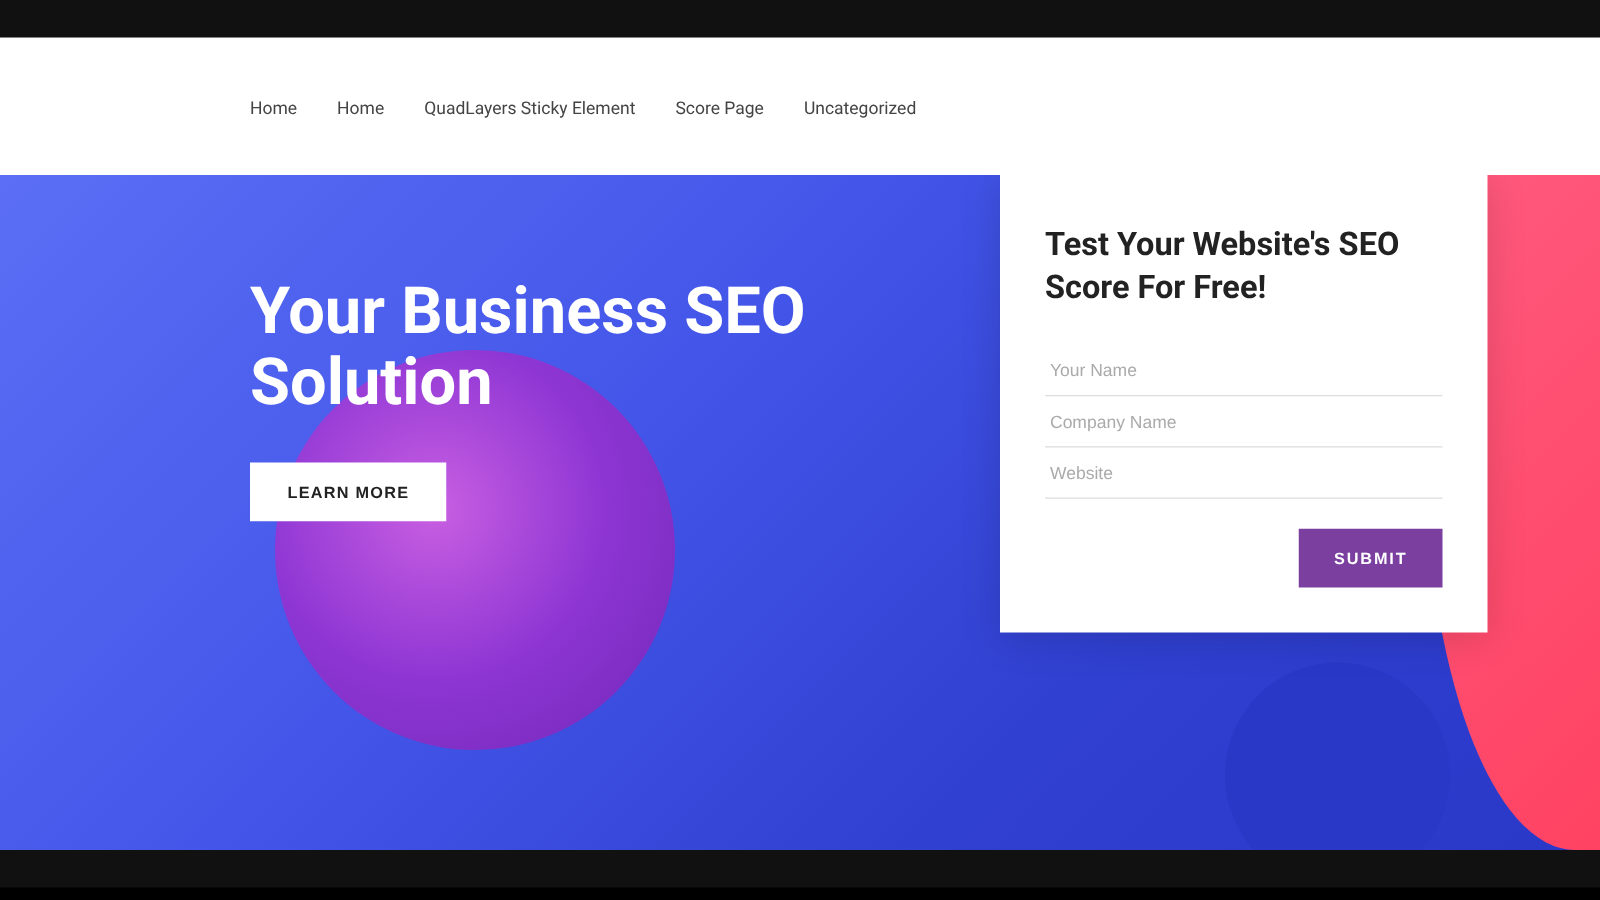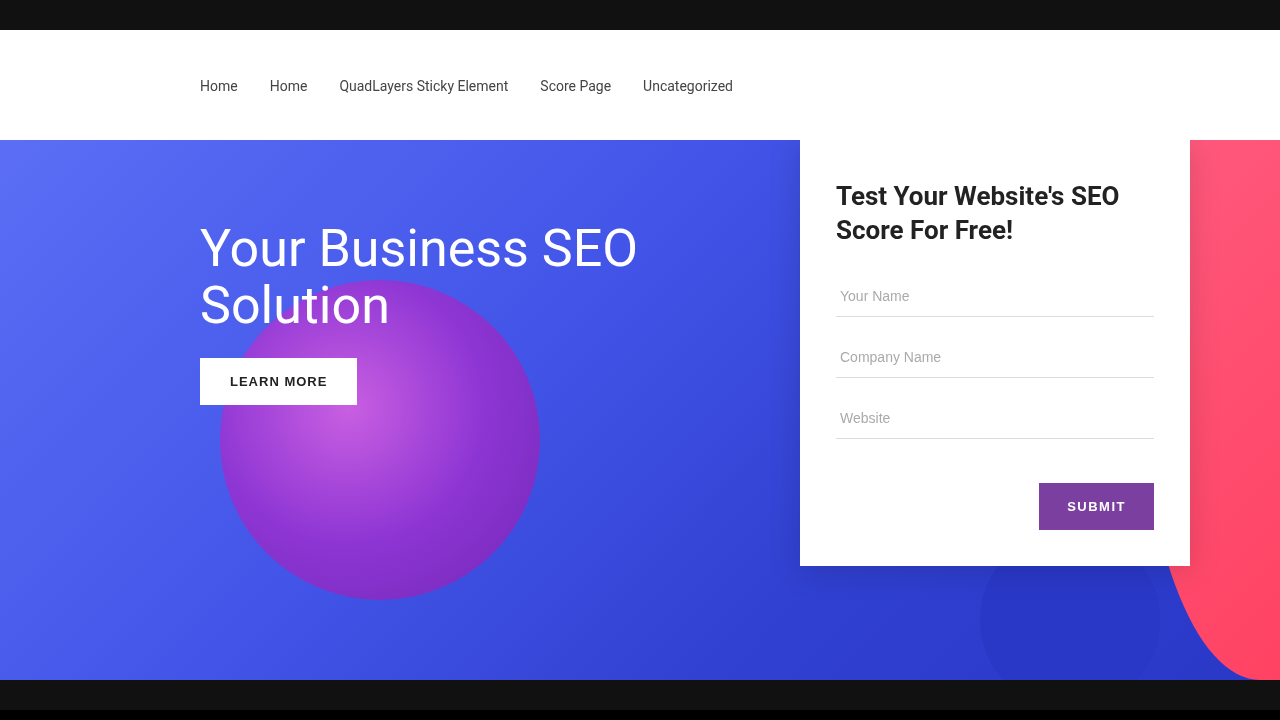--- a/index.html
+++ b/index.html
@@ -79,24 +79,24 @@
 
     .hero-content {
       position: relative;
       z-index: 5;
       padding: 80px 0 0 200px;
       flex: 0 0 55%;
     }
 
     .hero-title {
       font-size: 52px;
-      font-weight: 400;
+      font-weight: 700;
       color: #fff;
       line-height: 1.1;
-      margin-bottom: 24px;
+      margin-bottom: 36px;
     }
 
     .hero-desc {
       font-size: 15px;
       color: rgba(255,255,255,0.85);
       line-height: 1.7;
       max-width: 480px;
       margin-bottom: 36px;
     }
 
@@ -134,21 +134,20 @@
 
     .form-field {
       width: 100%;
       border: none;
       border-bottom: 1px solid #ddd;
       padding: 12px 4px;
       font-size: 14px;
       color: #888;
       outline: none;
       background: transparent;
-      margin-bottom: 20px;
       display: block;
     }
     .form-field::placeholder {
       color: #aaa;
     }
 
     .submit-btn {
       float: right;
       background: #7b3fa0;
       color: #fff;

